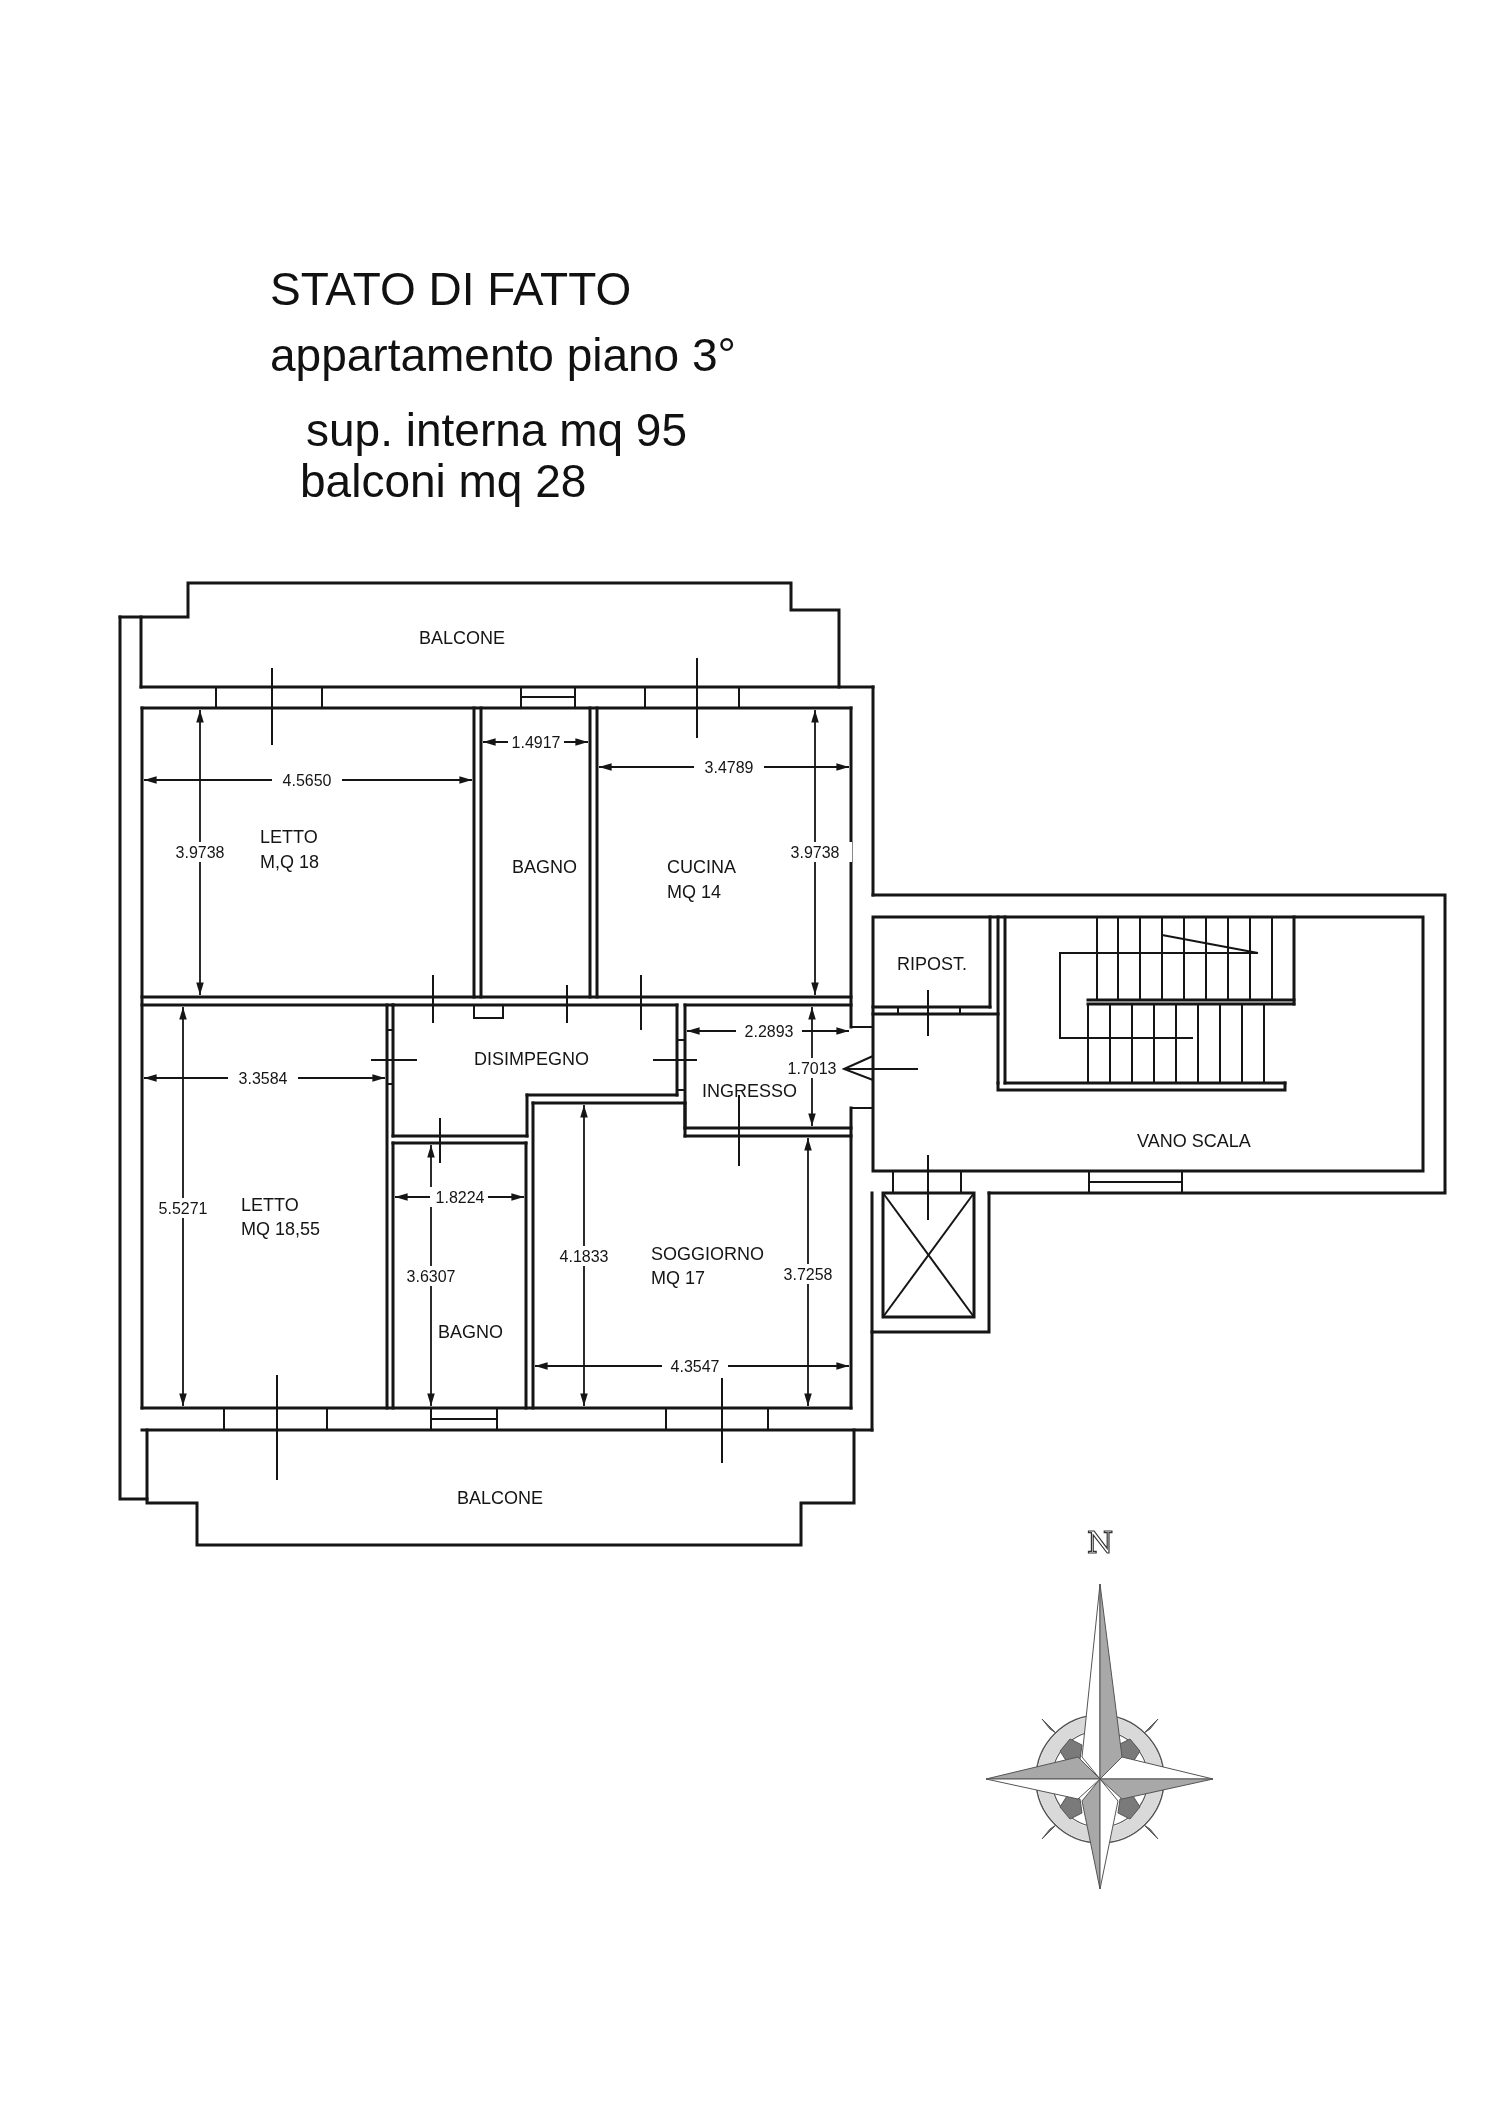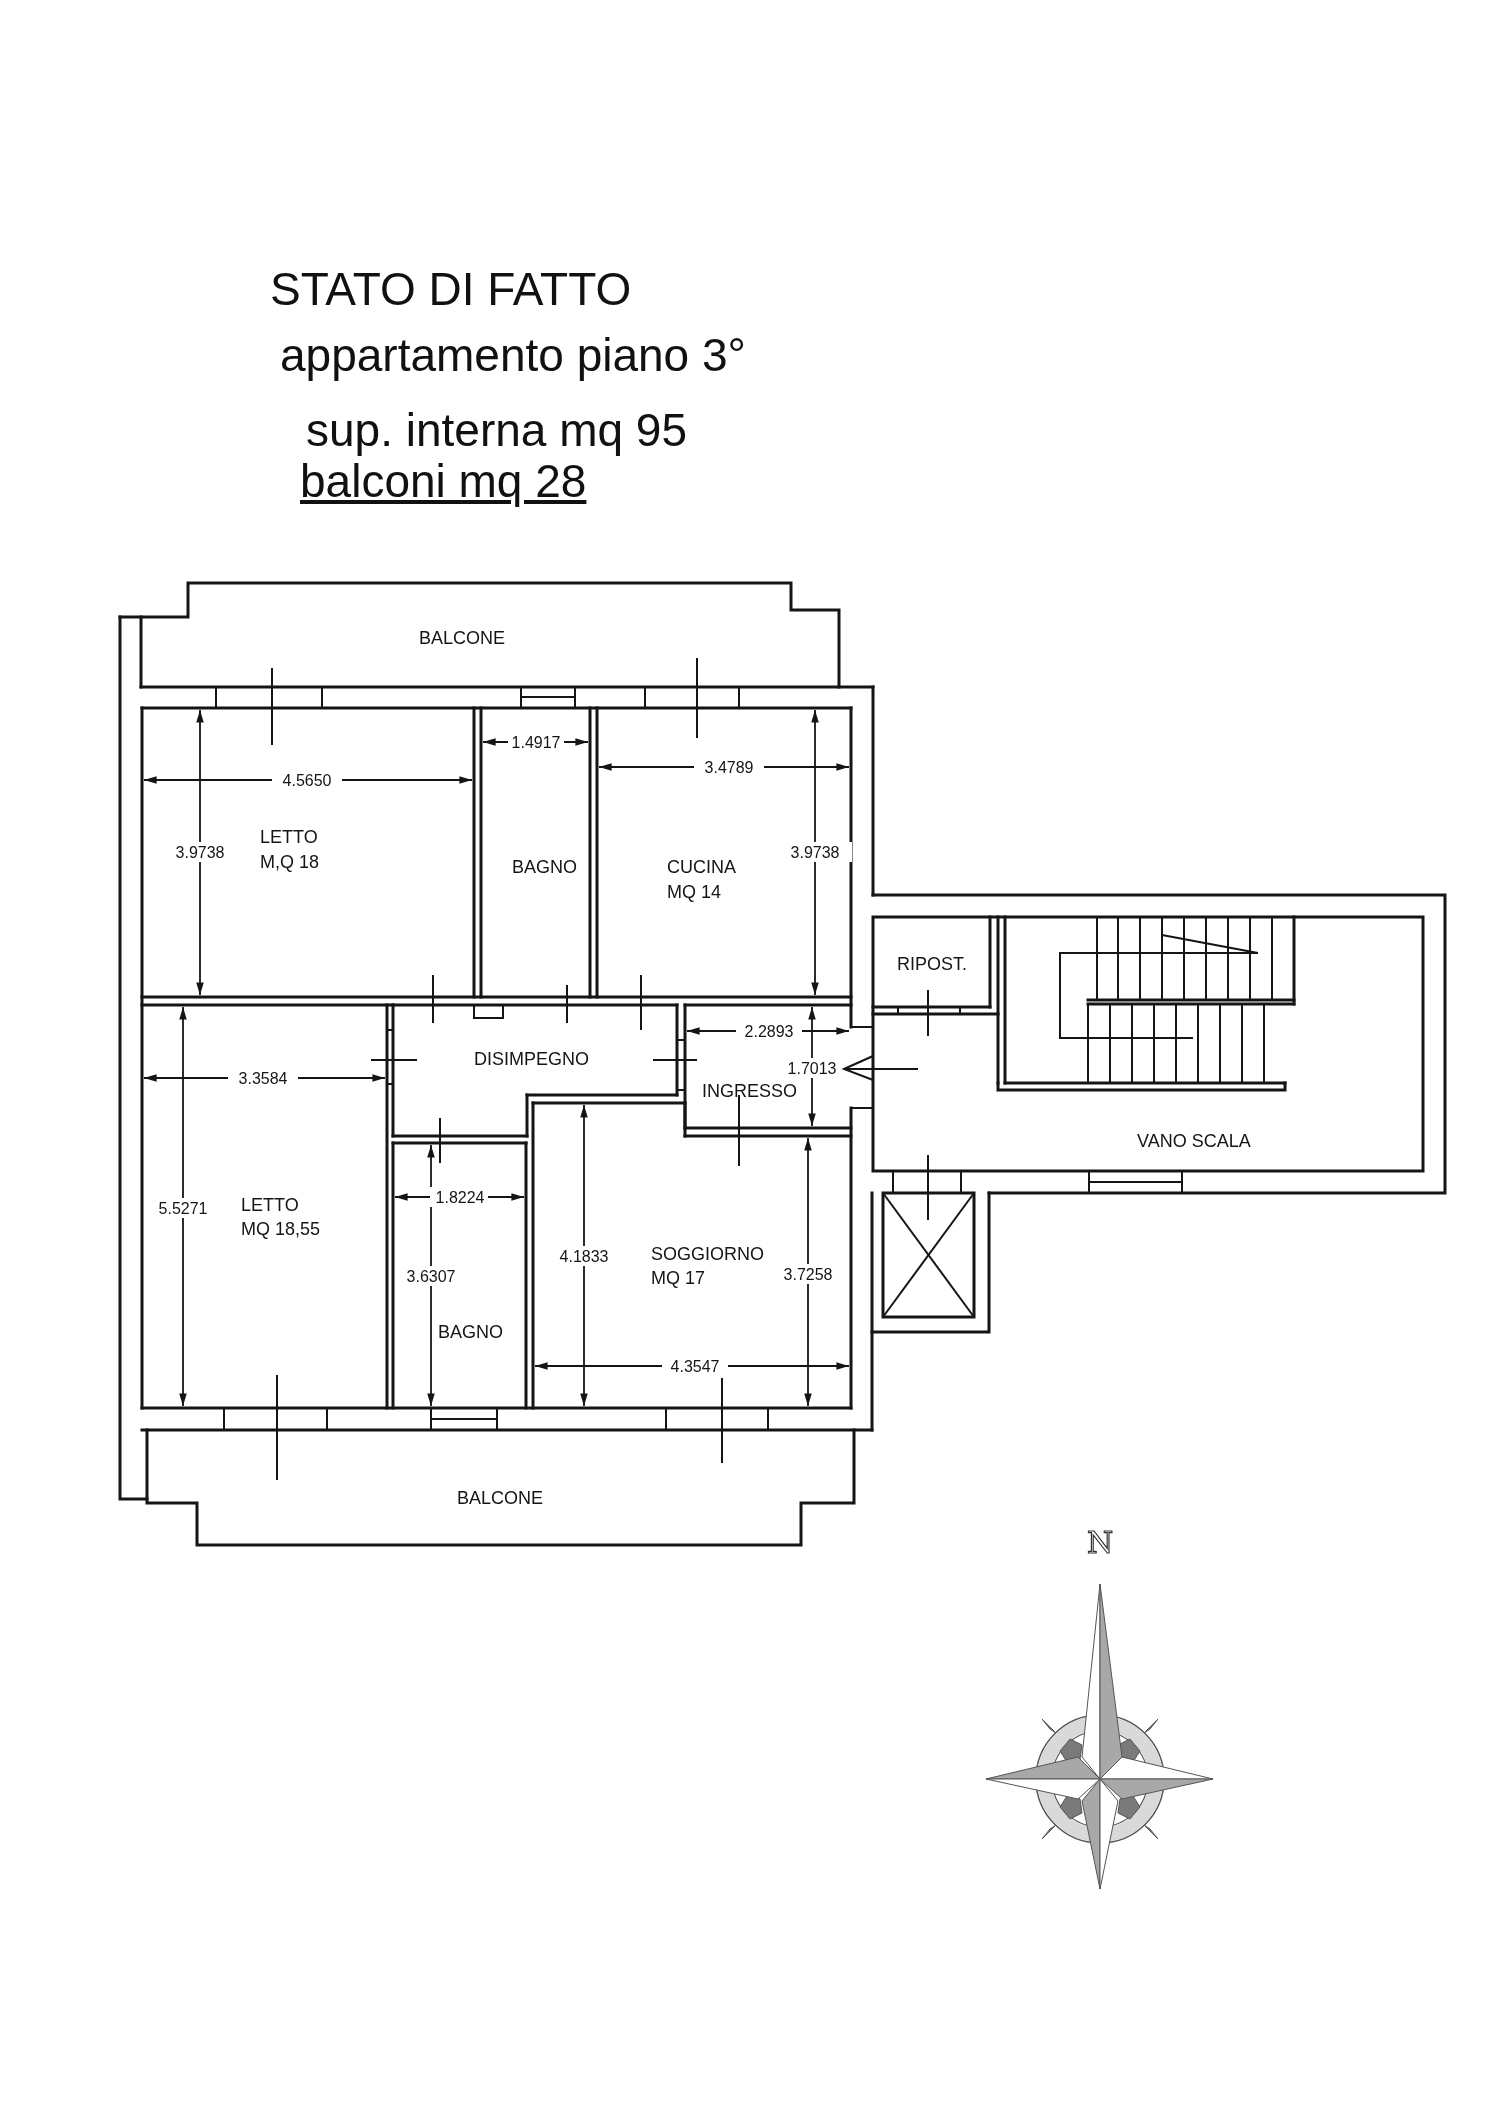--- a/index.html
+++ b/index.html
@@ -12,23 +12,23 @@
   .dim { stroke: #151515; stroke-width: 1.8; fill: none; }
   .lbl { font-family: "Liberation Sans", sans-serif; font-size: 18px; fill: #151515; }
   .dimtxt { font-family: "Liberation Sans", sans-serif; font-size: 16px; fill: #151515; }
   .dimbg { fill: #ffffff; }
 </style>
 </head>
 <body>
 
 <div class="title-block">
   <div class="title-line" style="left:2px; top:8px;text-align:right;">STATO DI FATTO</div>
-  <div class="title-line" style="left:2px; top:74px;margin-left:10px;">appartamento piano 3°</div>
+  <div class="title-line" style="left:2px; top:74px;">appartamento piano 3°</div>
   <div class="title-line" style="left:38px; top:149px;">sup. interna mq 95</div>
-  <div class="title-line" style="left:32px; top:200px;text-decoration:underline;">balconi mq 28</div>
+  <div class="title-line" style="left:32px; top:200px;">balconi mq 28</div>
 </div>
 
 <svg id="plan" width="1500" height="2123" viewBox="0 0 1500 2123" xmlns="http://www.w3.org/2000/svg">
   <defs>
     <marker id="arr" viewBox="0 0 10 10" refX="10" refY="5" markerWidth="7" markerHeight="7" orient="auto-start-reverse">
       <path d="M0,2 L10,5 L0,8 z" fill="#151515"></path>
     </marker>
   </defs>
 
   <g>

